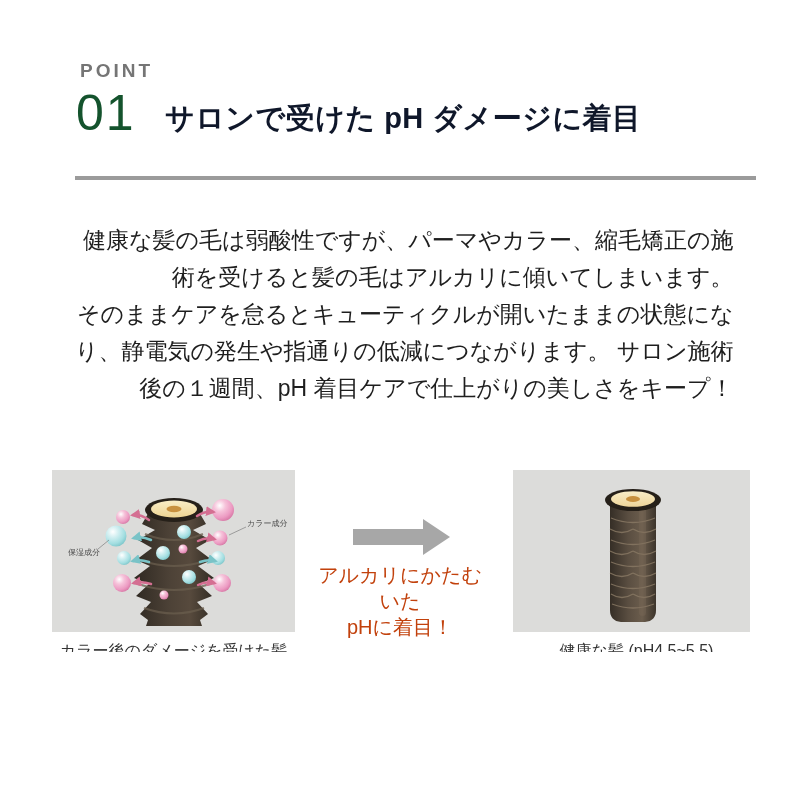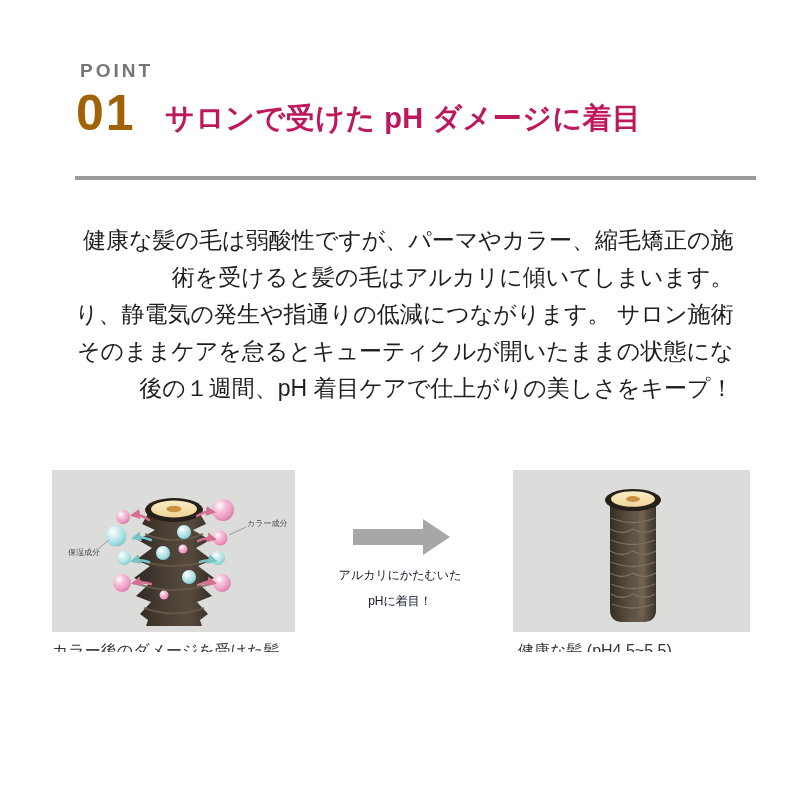--- a/index.html
+++ b/index.html
@@ -6,65 +6,65 @@
   .page {
     position:relative; width:800px; height:652px; background:#ffffff;
     font-family:"Liberation Sans","DejaVu Sans",sans-serif; overflow:hidden;
   }
   .point-label {
     position:absolute; left:80px; top:60px;
     font-size:19px; font-weight:700; letter-spacing:3px; color:#757575;
   }
   .point-number {
     position:absolute; left:76px; top:82px;
-    font-size:50px; font-weight:700; letter-spacing:2px; color:#a16207; line-height:1.25;
+    font-size:50px; font-weight:400; letter-spacing:2px; color:#14532d; line-height:1.25;
   }
   .heading {
     position:absolute; left:165px; top:99px; margin:0;
-    font-size:29px; font-weight:700; color:#be185d; letter-spacing:0.5px; white-space:nowrap;
+    font-size:29px; font-weight:700; color:#0f172a; letter-spacing:0.5px; white-space:nowrap;
   }
   .divider {
     position:absolute; left:75px; top:176px; width:681px; height:4px; background:#9b9b9b;
   }
   .body-text { position:absolute; left:75px; top:222px; }
   .body-line {
     font-size:23px; line-height:37px; color:#1e1e1e; font-weight:500; white-space:nowrap;text-align:right;
   }
   .fig-box { position:absolute; background:#dcdcda; }
   .fig-box.left  { left:52px;  top:470px; width:243px; height:162px; }
   .fig-box.right { left:513px; top:470px; width:237px; height:162px; }
   .fig-box svg { display:block; }
   .caption {
-    position:absolute; top:641px; font-size:16px; color:#333333; font-weight:500; text-align:left;
+    position:absolute; top:641px; font-size:16px; color:#333333; font-weight:500; text-align:center;
     white-space:nowrap;
   }
   .caption.left-caption  { left:52px;  width:243px; }
   .caption.right-caption { left:518px; width:237px; }
   .arrow-wrap { position:absolute; left:352px; top:517px; width:100px; height:40px; }
   .trans-text {
     position:absolute; left:310px; top:562px; width:180px; text-align:center;
-    font-size:12px; color:#0f172a; font-weight:500; line-height:26px;
+    font-size:20px; color:#c2410c; font-weight:500; line-height:26px;
   }
   .svg-label { font-family:"Liberation Sans","DejaVu Sans",sans-serif; }
 </style>
 </head>
 <body>
 
 <div class="page">
 
   <div class="point-label">POINT</div>
   <div class="point-number">01</div>
   <h1 class="heading">サロンで受けた pH ダメージに着目</h1>
   <div class="divider"></div>
 
   <div class="body-text">
     <div class="body-line">健康な髪の毛は弱酸性ですが、パーマやカラー、縮毛矯正の施</div>
     <div class="body-line">術を受けると髪の毛はアルカリに傾いてしまいます。</div>
+    <div class="body-line">そのままケアを怠るとキューティクルが開いたままの状態にな</div>
     <div class="body-line">り、静電気の発生や指通りの低減につながります。 サロン施術</div>
-    <div class="body-line">そのままケアを怠るとキューティクルが開いたままの状態にな</div>
     <div class="body-line">後の１週間、pH 着目ケアで仕上がりの美しさをキープ！</div>
   </div>
 
   <div class="fig-box left">
     <svg width="243" height="162" viewBox="0 0 243 162">
       <defs>
         <linearGradient id="dHairG" x1="0" y1="0" x2="1" y2="0">
           <stop offset="0%" stop-color="#2f2922"></stop>
           <stop offset="45%" stop-color="#4d4237"></stop>
           <stop offset="70%" stop-color="#574a3d"></stop>

